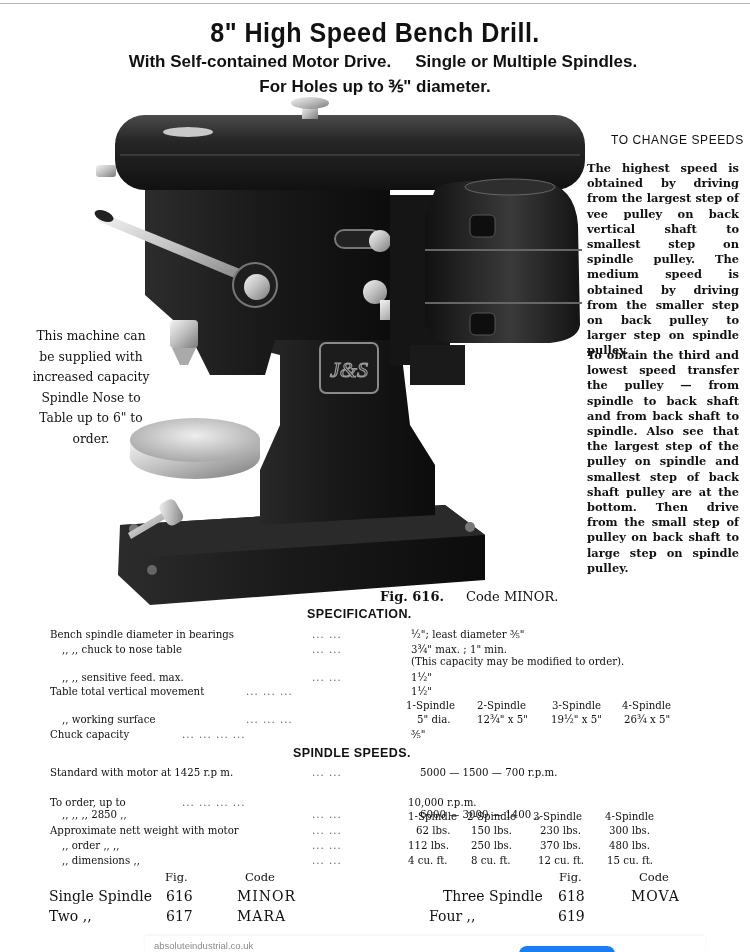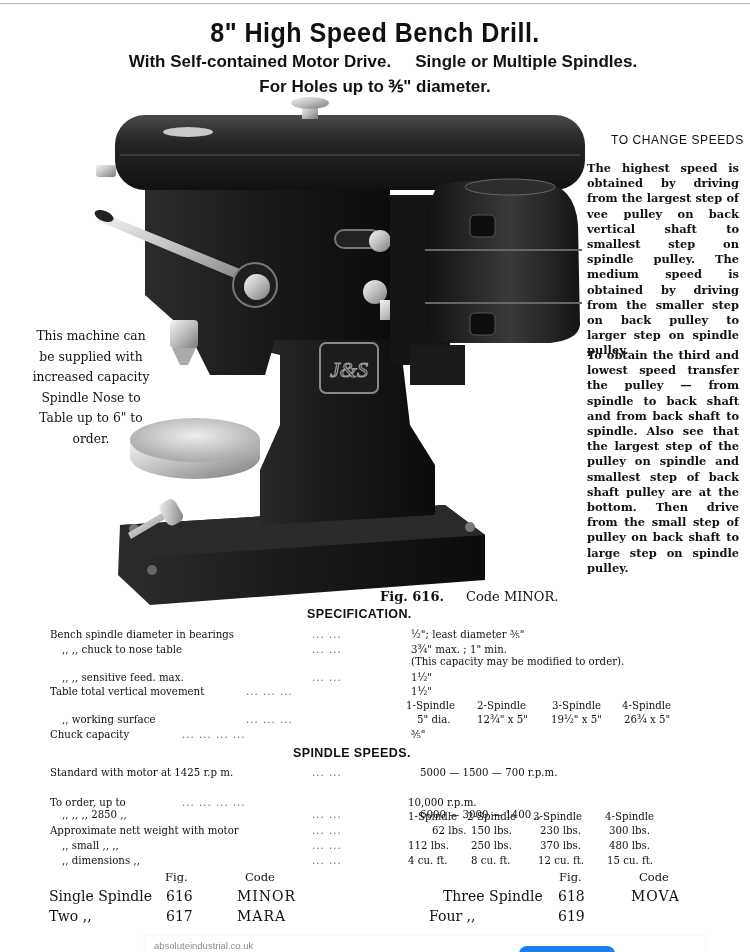--- a/index.html
+++ b/index.html
@@ -249,27 +249,27 @@
 
 <div class="row" style="top:809px;">
   <span style="left:408px">1-Spindle</span>
   <span style="left:467px">2-Spindle</span>
   <span style="left:533px">3-Spindle</span>
   <span style="left:605px">4-Spindle</span>
 </div>
 <div class="row" style="top:823px;">
   <span style="left:50px">Approximate nett weight with motor</span>
   <span class="dots" style="left:312px">...          ...</span>
-  <span style="left:432px">62 lbs.</span>
+  <span style="left:416px">62 lbs.</span>
   <span style="left:471px">150 lbs.</span>
   <span style="left:540px">230 lbs.</span>
   <span style="left:609px">300 lbs.</span>
 </div>
 <div class="row" style="top:838px;">
-  <span style="left:62px">,,         small  ,,                 ,,</span>
+  <span style="left:62px">,,         order  ,,                 ,,</span>
   <span class="dots" style="left:312px">...          ...</span>
   <span style="left:408px">112 lbs.</span>
   <span style="left:471px">250 lbs.</span>
   <span style="left:540px">370 lbs.</span>
   <span style="left:609px">480 lbs.</span>
 </div>
 <div class="row" style="top:853px;">
   <span style="left:62px">,,         dimensions             ,,</span>
   <span class="dots" style="left:312px">...          ...</span>
   <span style="left:408px">4 cu. ft.</span>

